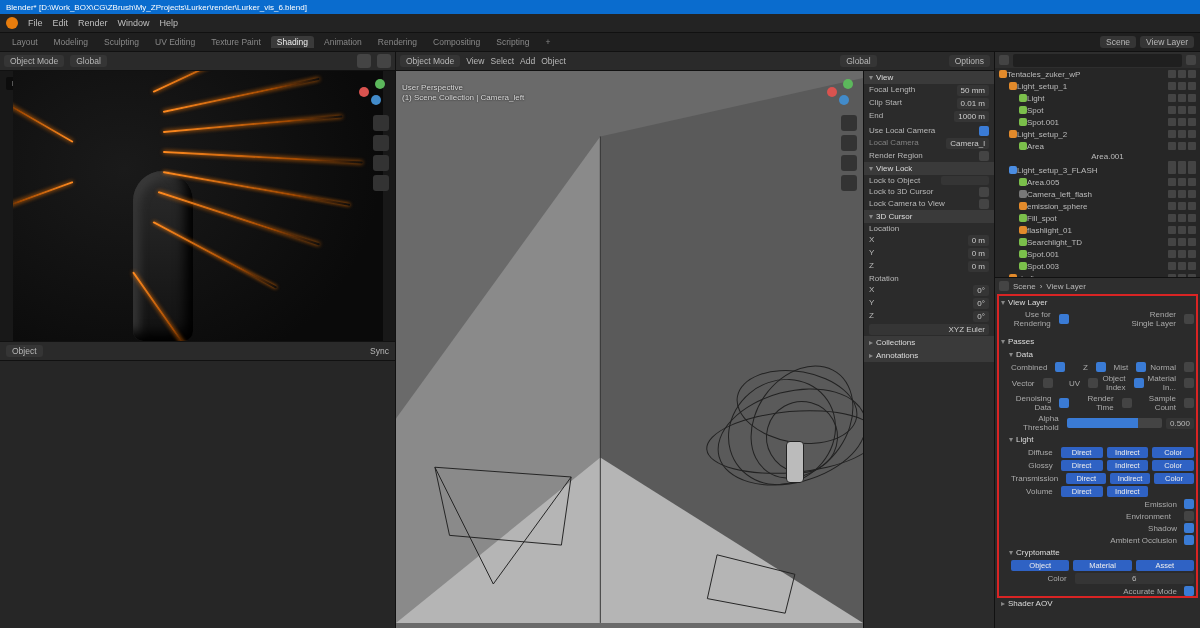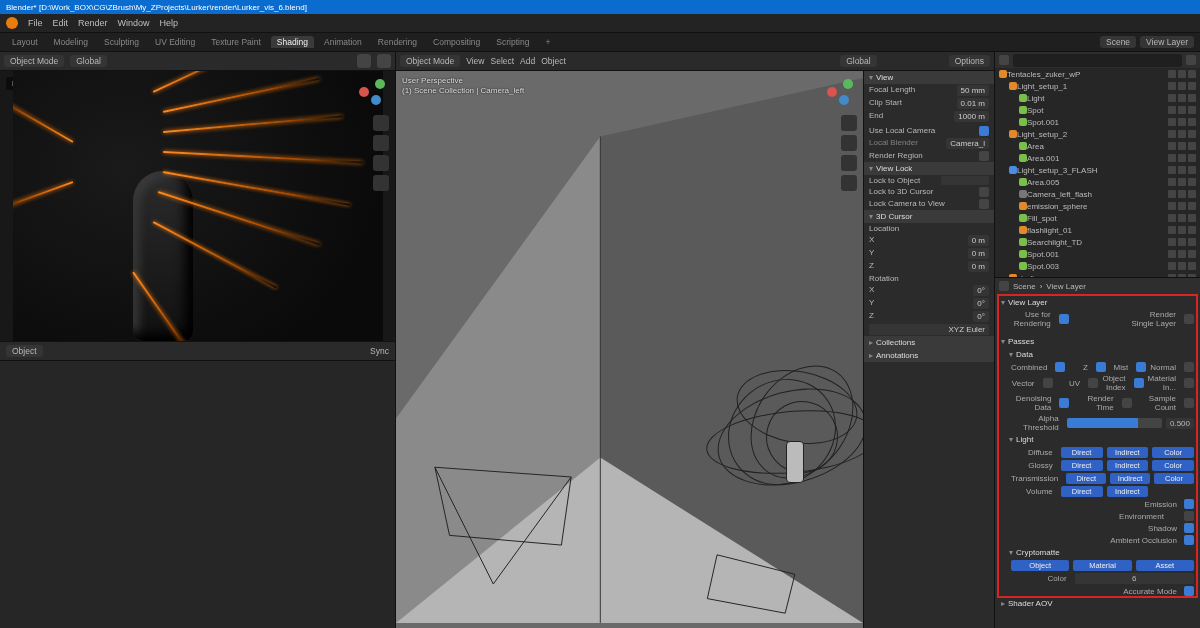--- a/index.html
+++ b/index.html
@@ -86,21 +86,21 @@
     height: 18px; background: #2a2a2a; border-top:1px solid #111;
     display:flex; align-items:center; gap:8px; padding:0 6px; font-size:8.5px;
   }
   .lower-editor { flex:1; background:#262626; border-top:1px solid #111; }
 
   
   .viewport-3d {
     flex:1; position:relative; background:#6a6a6a;
     overflow:hidden;
   }
-  .vp-info { position:absolute; top:5px; left:6px; font-size:8px; color:#ddd; text-shadow:0 0 2px #000; line-height:1.3;}
+  .vp-info { position:absolute; top:12px; left:6px; font-size:8px; color:#ddd; text-shadow:0 0 2px #000; line-height:1.3;}
   .floor-plane {
     position:absolute; left:0; top:0; width:100%; height:100%;
   }
   .wire-cluster {
     position:absolute; left:300px; top:280px; width:200px; height:160px;
   }
   .wire-cluster .w { position:absolute; border:1px solid #222; border-radius:50%; }
 
   
   .n-panel {
@@ -310,21 +310,21 @@
           </div>
         <div class="row">
             <span>End</span>
             <span class="field">1000 m</span>
           </div>
         <div class="row" style="padding-top:3px">
             <span>Use Local Camera</span>
             <span class="chk"></span>
           </div>
         <div class="row">
-            <span style="opacity:.6">Local Blender</span>
+            <span style="opacity:.6">Local Camera</span>
             <span class="field">Camera_l</span>
           </div>
         <div class="row">
             <span>Render Region</span>
             <span class="chk off"></span>
           </div>
 
         <div class="sec-h tri open">
             <span>View Lock</span>
           </div>
@@ -452,21 +452,21 @@
           </div>
           <div class="o-row" style="padding-left: 24px;">
             <span class="dot color-green"></span>
             <span>Area</span>
             <span class="o-icons">
               <span></span>
               <span></span>
               <span></span>
             </span>
           </div>
-          <div class="o-row" style="padding-left: 24px;">
+          <div class="o-row" style="padding-left: 24px; flex-direction: column;">
             <span class="dot color-green"></span>
             <span>Area.001</span>
             <span class="o-icons">
               <span></span>
               <span></span>
               <span></span>
             </span>
           </div>
           <div class="o-row" style="padding-left: 14px;">
             <span class="dot color-blue"></span>
@@ -648,21 +648,21 @@
         <div class="p-row" style="padding-left:10px">
             <label>Volume</label>
           <span class="btn-pill">Direct</span>
           <span class="btn-pill">Indirect</span>
           <span class="btn-pill dim" style="visibility:hidden"></span>
           </div>
         <div class="p-row" style="padding-left:10px;justify-content:flex-end;gap:3px">
           <label>Emission</label>
             <span class="chk"></span>
           </div>
-        <div class="p-row" style="padding-left:10px;justify-content:space-between;gap:16px">
+        <div class="p-row" style="padding-left:10px;justify-content:space-between;gap:9px">
           <label>Environment</label>
             <span class="chk off"></span>
           </div>
         <div class="p-row" style="padding-left:10px;justify-content:flex-end;gap:3px">
           <label>Shadow</label>
             <span class="chk"></span>
           </div>
         <div class="p-row" style="padding-left:10px;justify-content:flex-end;gap:3px">
           <label>Ambient Occlusion</label>
             <span class="chk"></span>

